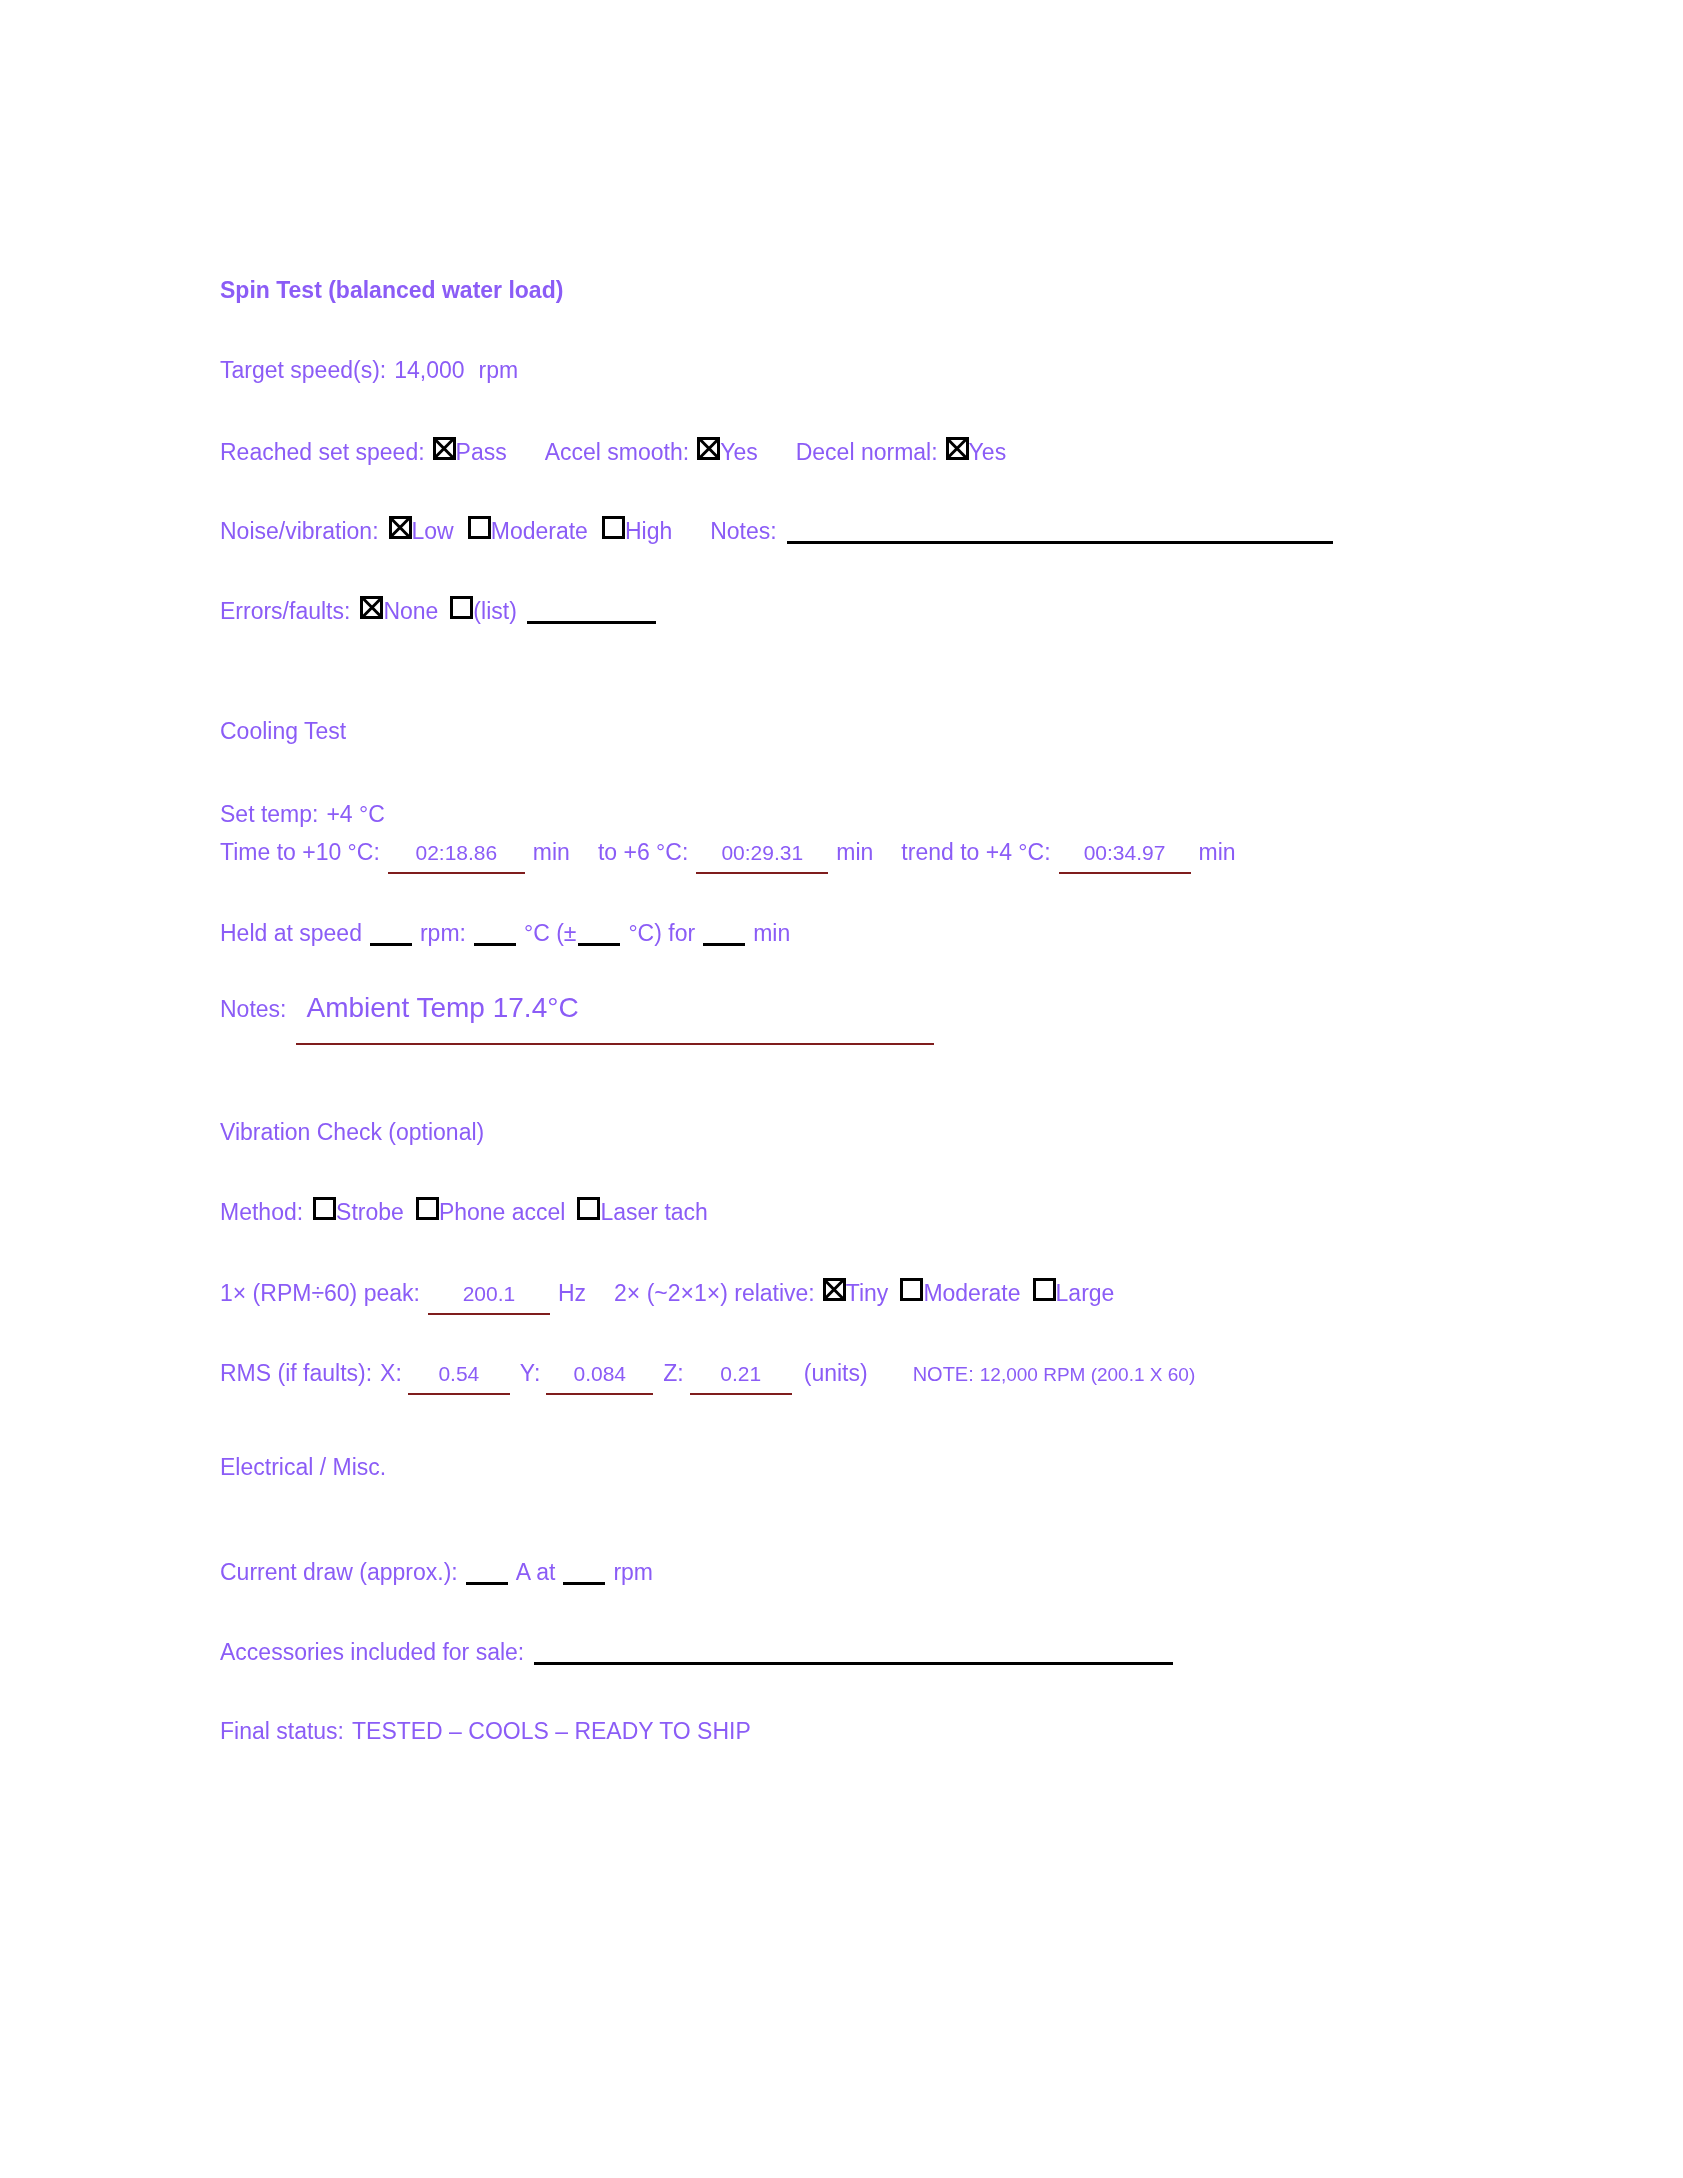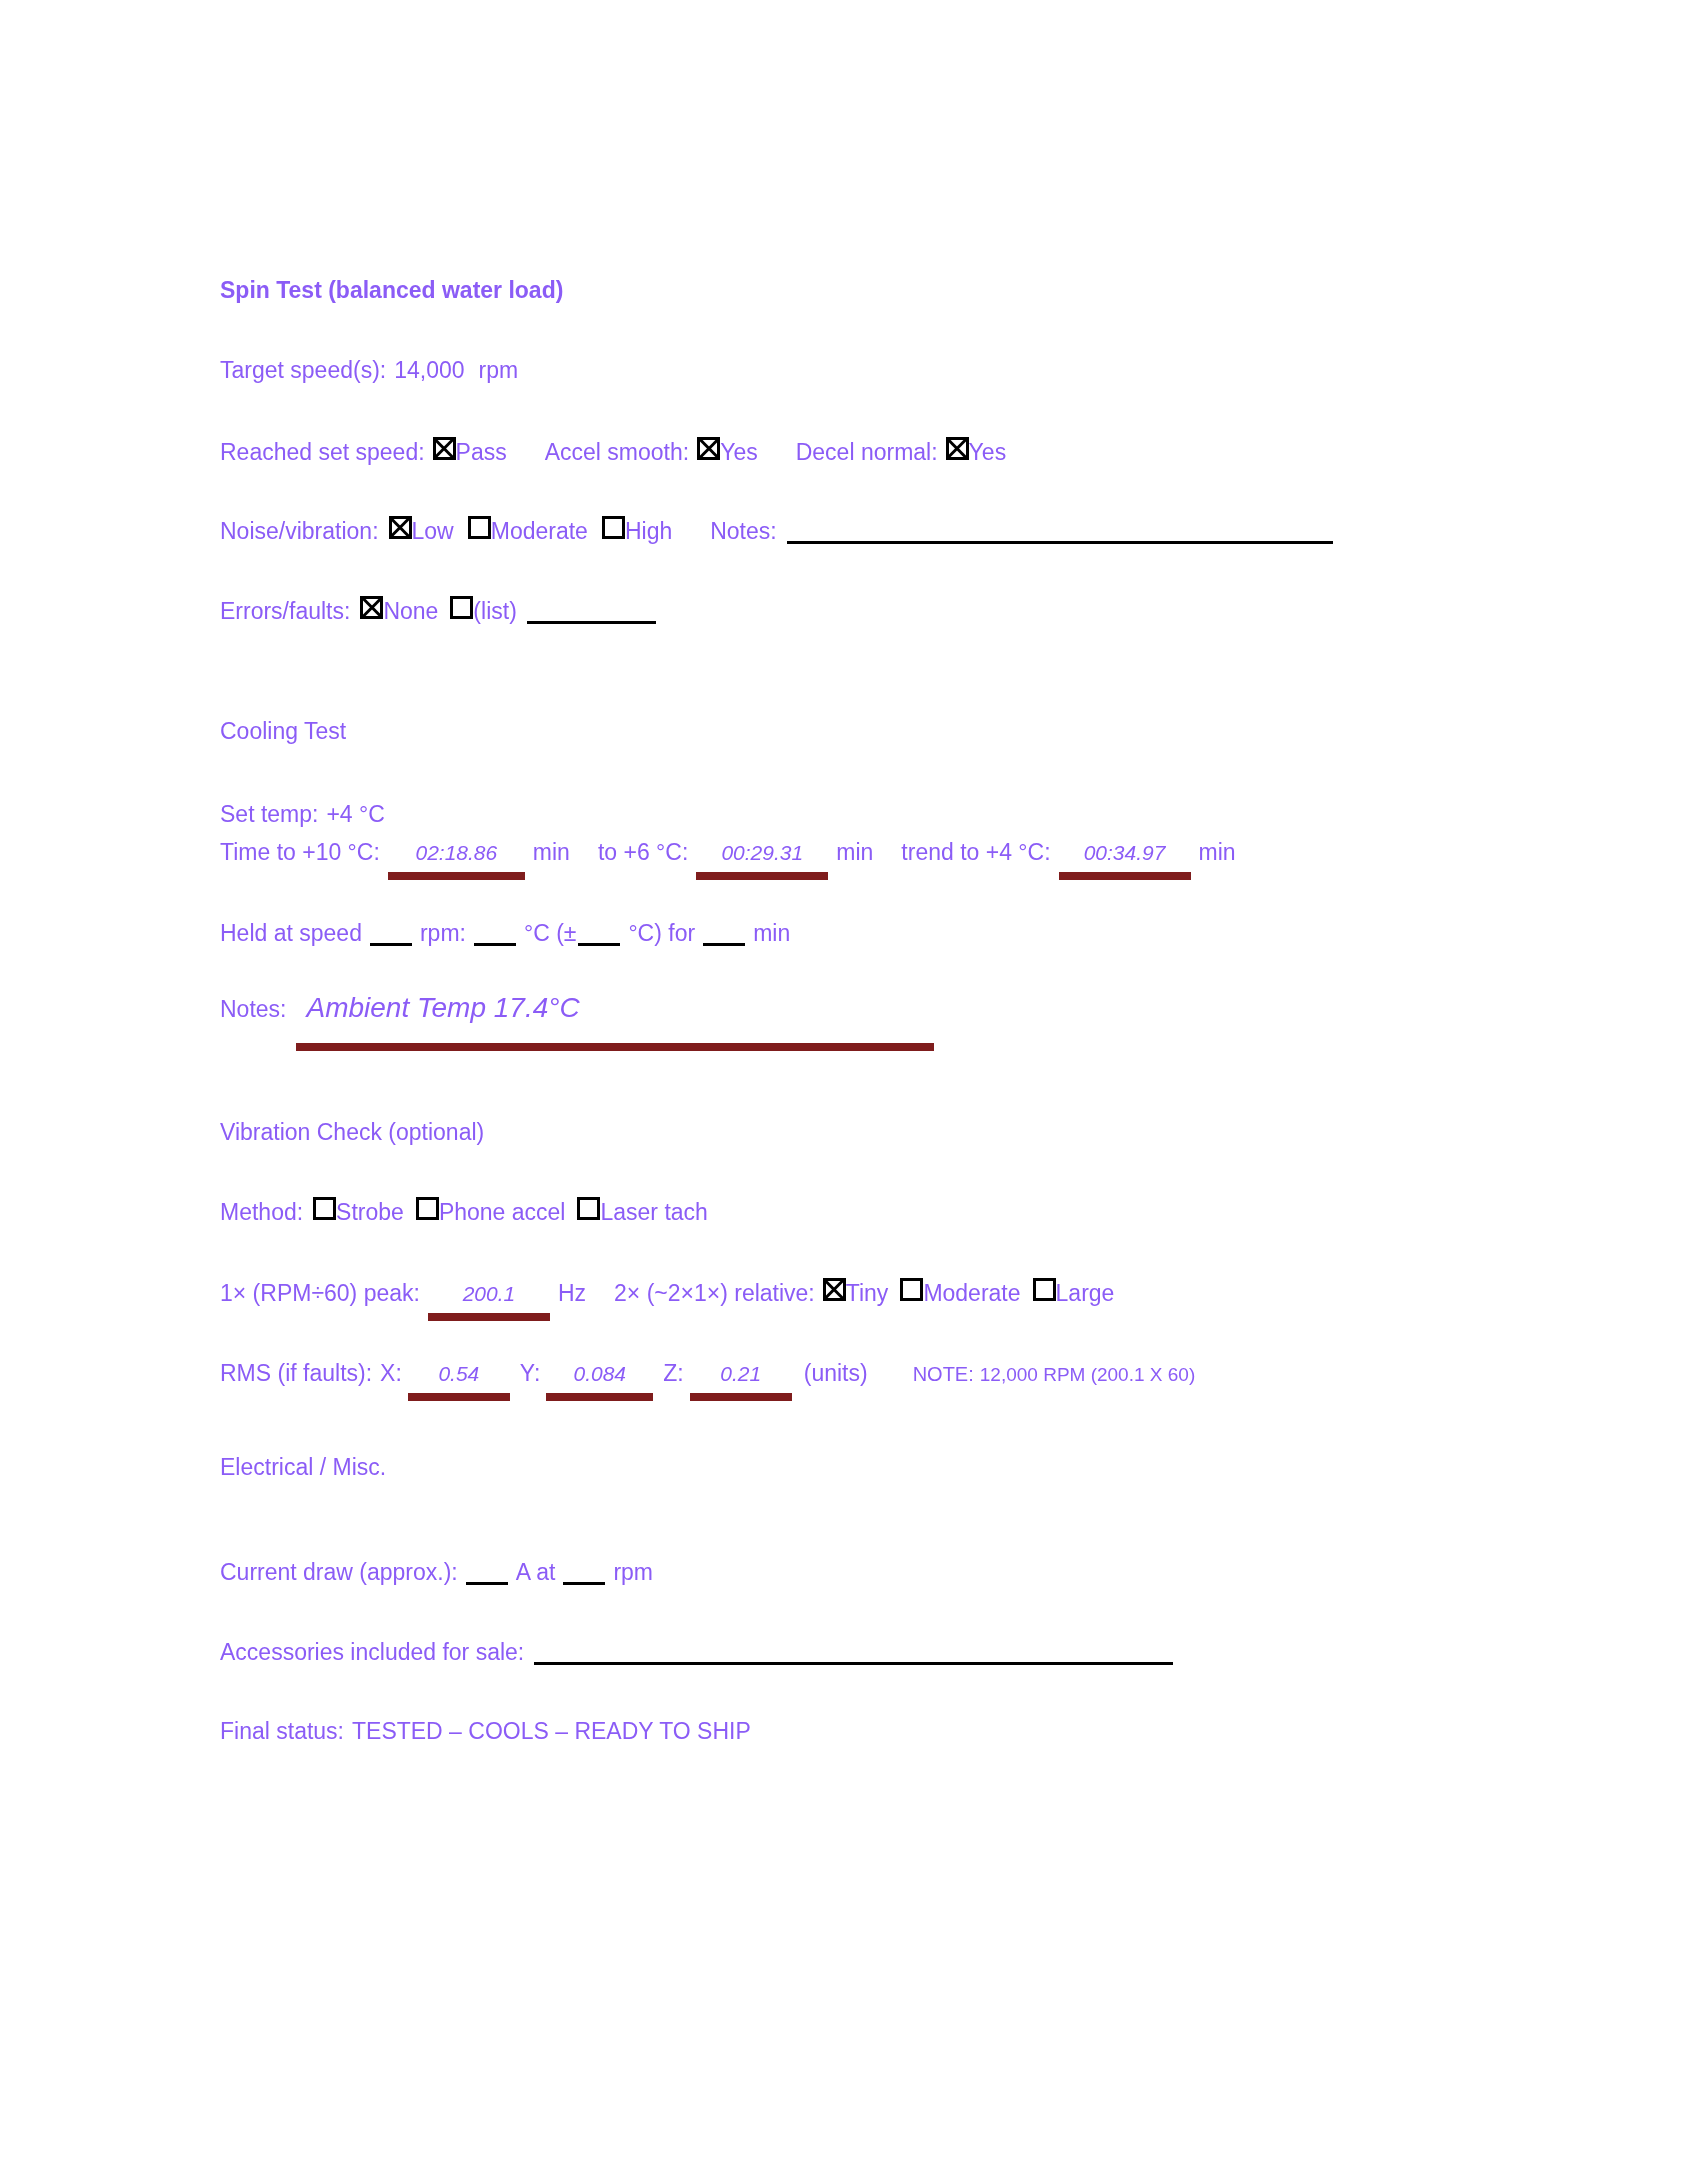--- a/index.html
+++ b/index.html
@@ -37,25 +37,24 @@
     left:50%; top:50%;
     width:26px; height:3px;
     margin:-1.5px 0 0 -13px;
     background:#000;
   }
   .cb.checked::before { transform:rotate(45deg); }
   .cb.checked::after  { transform:rotate(-45deg); }
   
   .fill {
     display:inline-block;
-    border-bottom:8px solid #7f1d1d;
+    border-bottom:2px solid #7f1d1d;
     text-align:center;
     font-size:21px;
     padding:0 4px 4px 4px;
-    font-style:italic;
   }
   .fill.big {
     font-size:28px;
     text-align:left;
     padding:0 4px 20px 10px;
   }
   
   .blank {
     display:inline-block;
     border-bottom:3px solid #000;

